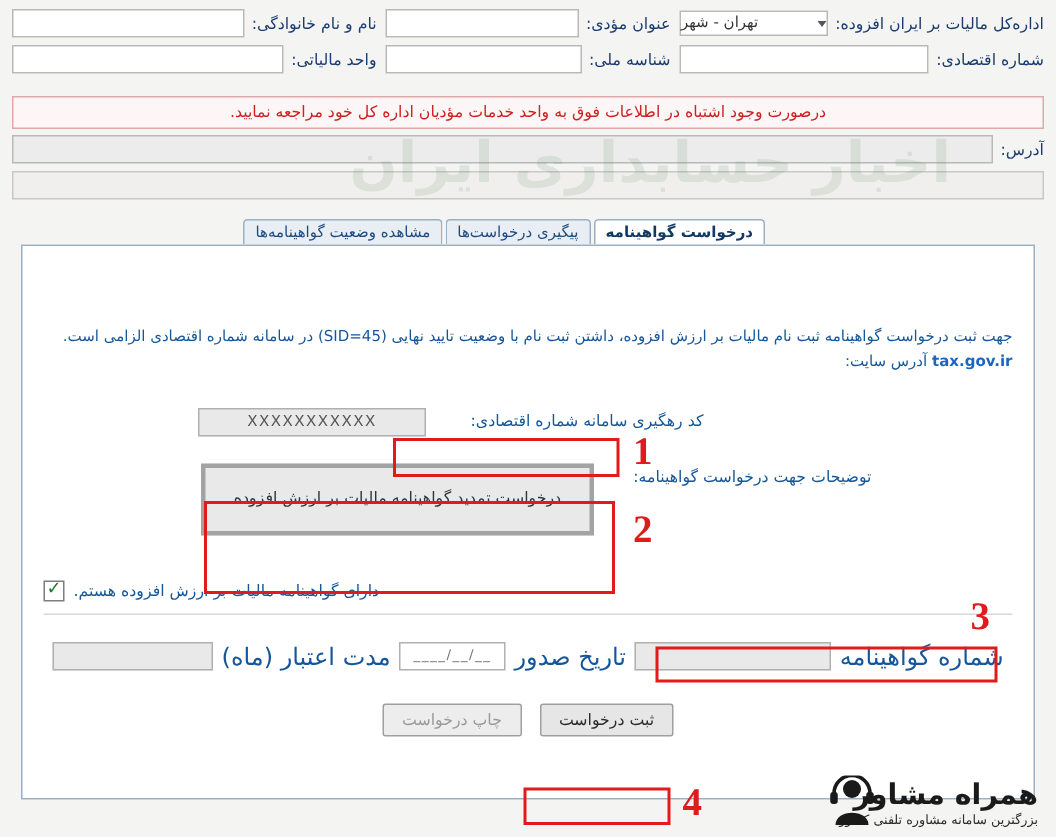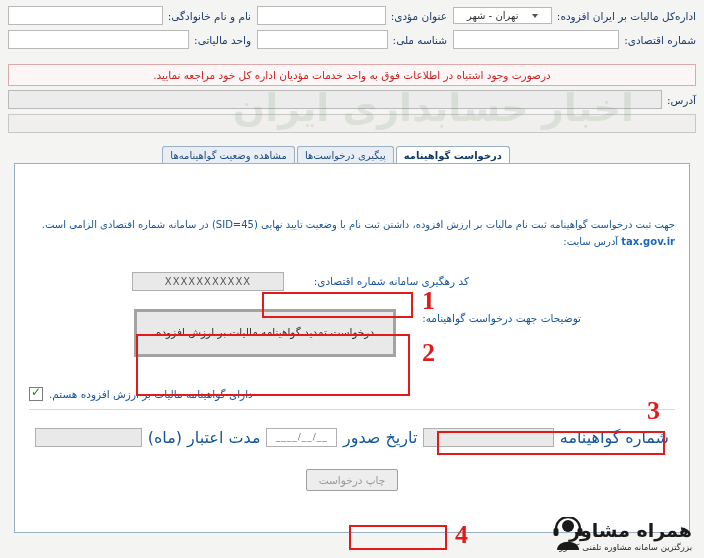--- a/index.html
+++ b/index.html
@@ -52,21 +52,21 @@
     background: #ececec;
   }
   .select-box {
     background: #ffffff;
     border: 1px solid #b9b9b9;
     height: 17px;
     flex: 1;
     display: flex;
     align-items: center;
     justify-content: space-between;
-    padding: 0 13px;
+    padding: 0 0;
     box-sizing: border-box;
     font-size: 10px;
     color: #333;
   }
   .caret {
     width: 0; height: 0;
     border-left: 3px solid transparent;
     border-right: 3px solid transparent;
     border-top: 4px solid #555;
   }
@@ -433,20 +433,21 @@
   <div class="cert-row">
     <span class="cert-lbl">شماره گواهینامه</span>
     <div class="cert-input wide"></div>
     <span class="cert-lbl">تاریخ صدور</span>
     <div class="cert-date">__/__/____</div>
     <span class="cert-lbl">مدت اعتبار (ماه)</span>
     <div class="cert-input"></div>
   </div>
 
   <div class="btn-row">
+    <div class="btn">ثبت درخواست</div>
     <div class="btn disabled">چاپ درخواست</div>
   </div>
 
 </div>
 
 <div class="ann-box" style="left:262px; top:292px; width:151px; height:26px;"></div>
 <div class="ann-num" style="left:422px; top:288px;">1</div>
 
 <div class="ann-box" style="left:136px; top:334px; width:274px; height:62px;"></div>
 <div class="ann-num" style="left:422px; top:340px;">2</div>

